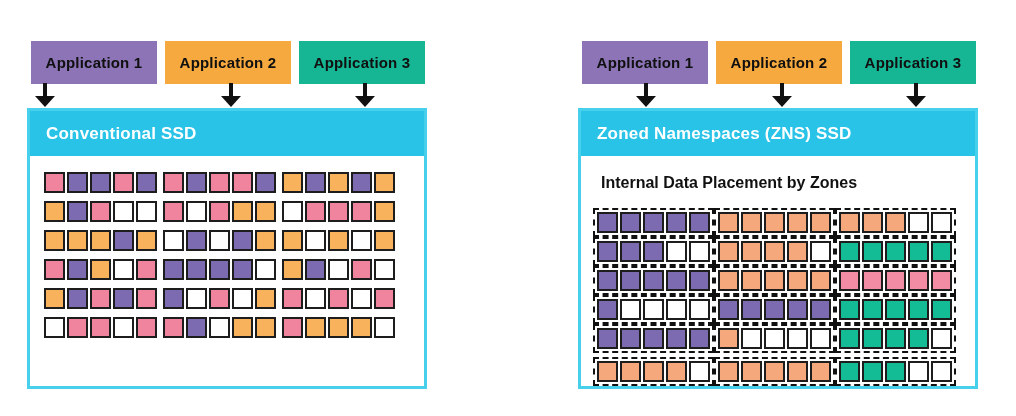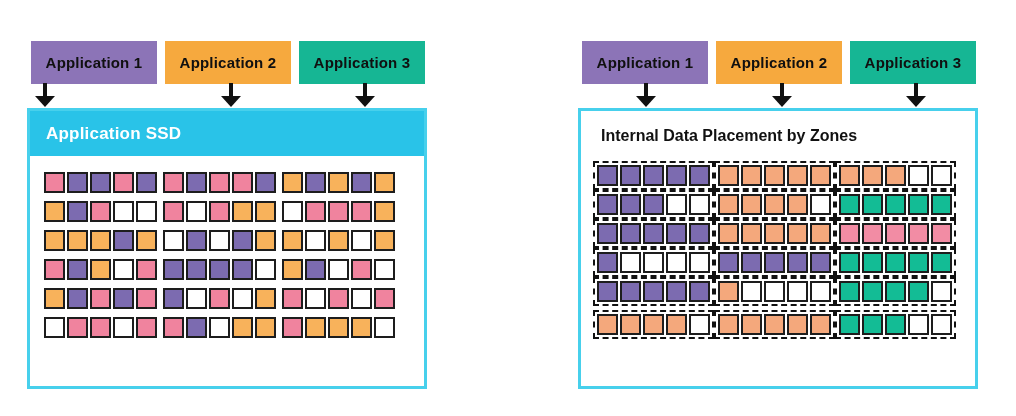--- a/index.html
+++ b/index.html
@@ -73,21 +73,21 @@
   <div class="arrow" style="left:194px">
       <div class="stem"></div>
       <div class="head"></div>
     </div>
   <div class="arrow" style="left:328px">
       <div class="stem"></div>
       <div class="head"></div>
     </div>
 
   <div class="ssd">
-    <div class="ssd-header">Application SSD</div>
+    <div class="ssd-header">Conventional SSD</div>
     <div class="ssd-body">
       <div class="grid" id="grid-left">
           <div class="grid-row">
             <div class="sq" style="background: rgb(240, 131, 158);"></div>
             <div class="sq" style="background: rgb(124, 107, 176);"></div>
             <div class="sq" style="background: rgb(124, 107, 176);"></div>
             <div class="sq" style="background: rgb(240, 131, 158);"></div>
             <div class="sq" style="background: rgb(124, 107, 176);"></div>
             <div class="sq grp" style="background: rgb(240, 131, 158);"></div>
             <div class="sq" style="background: rgb(124, 107, 176);"></div>
@@ -203,20 +203,21 @@
   <div class="arrow" style="left:194px">
       <div class="stem"></div>
       <div class="head"></div>
     </div>
   <div class="arrow" style="left:328px">
       <div class="stem"></div>
       <div class="head"></div>
     </div>
 
   <div class="ssd">
+    <div class="ssd-header">Zoned Namespaces (ZNS) SSD</div>
     <div class="ssd-body">
       <div class="body-title">Internal Data Placement by Zones</div>
       <div class="zones" id="grid-right">
           <div class="zone-row">
             <div class="zone">
               <div class="sq" style="background: rgb(124, 107, 176);"></div>
               <div class="sq" style="background: rgb(124, 107, 176);"></div>
               <div class="sq" style="background: rgb(124, 107, 176);"></div>
               <div class="sq" style="background: rgb(124, 107, 176);"></div>
               <div class="sq" style="background: rgb(124, 107, 176);"></div>

